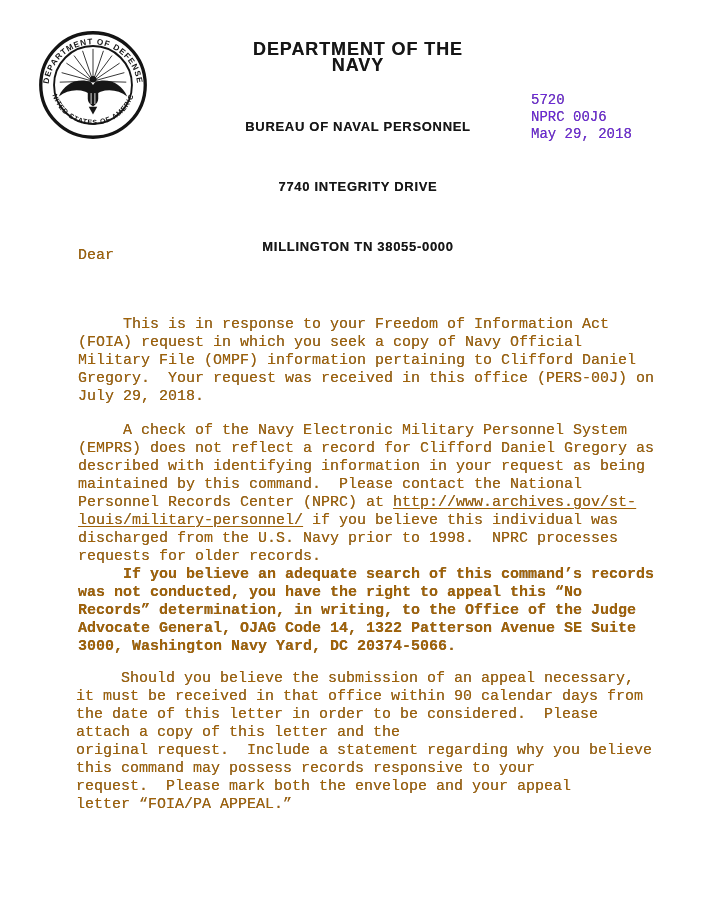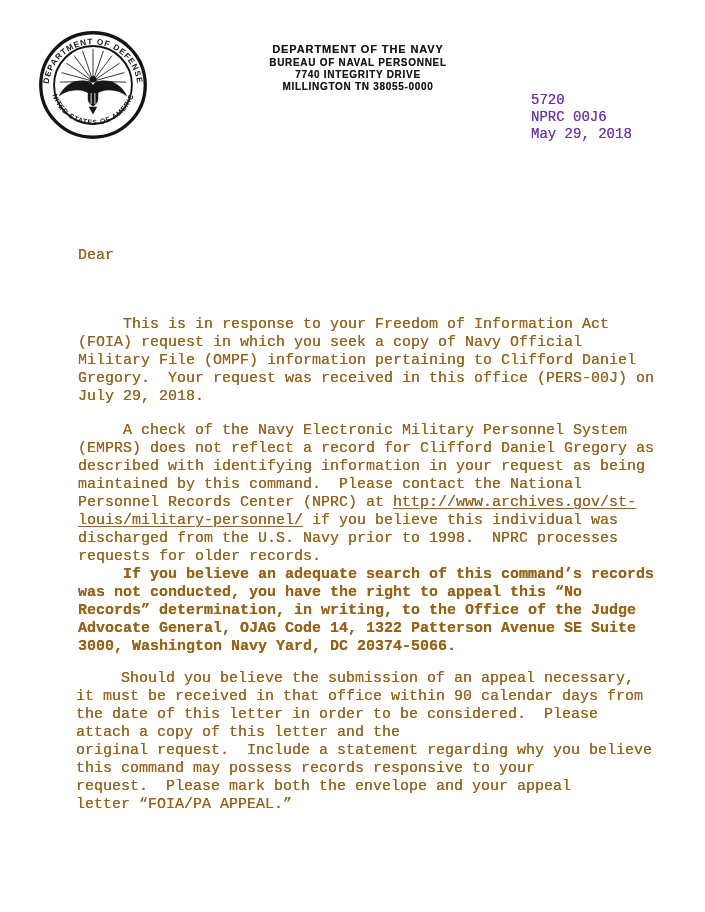--- a/index.html
+++ b/index.html
@@ -18,22 +18,22 @@
     white-space:pre;
   }
   .url-underline{text-decoration:underline;text-underline-offset:2px;}
   
   .letterhead{
     left:240px;top:41px;width:236px;text-align:center;
     font-family:"Liberation Sans","DejaVu Sans",sans-serif;
     font-weight:bold;color:#161616;
     text-shadow:0 0 0.5px rgba(0,0,0,0.6);
   }
-  .lh-dept{font-size:11px;letter-spacing:0.9px;line-height:16px;text-align:center;}
-  .lh-sub{font-size:10px;letter-spacing:0.7px;line-height:12px;}
+  .lh-dept{font-size:18px;letter-spacing:0.9px;line-height:16px;text-align:center;}
+  .lh-sub{font-size:13px;letter-spacing:0.7px;line-height:12px;margin-top:48px;}
   
   .refblock{
     left:483px;top:92px;
     font:14px/17px "Liberation Mono","DejaVu Sans Mono",monospace;
     color:#6d28d9;text-shadow:0 0 0.5px rgba(0,0,0,0.55);margin-left:48px;
   }
   .seal{left:36px;top:28px;width:114px;height:114px;}
 </style>
 </head>
 <body>

